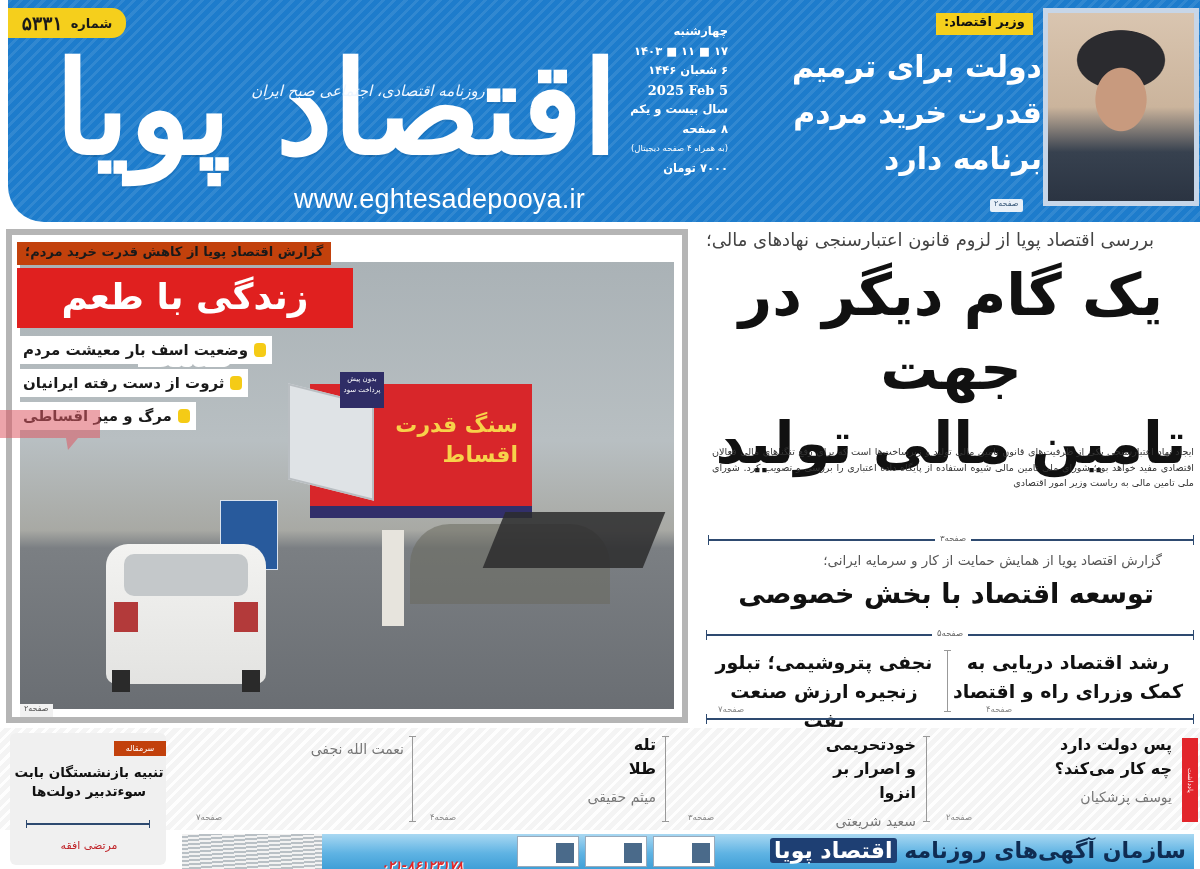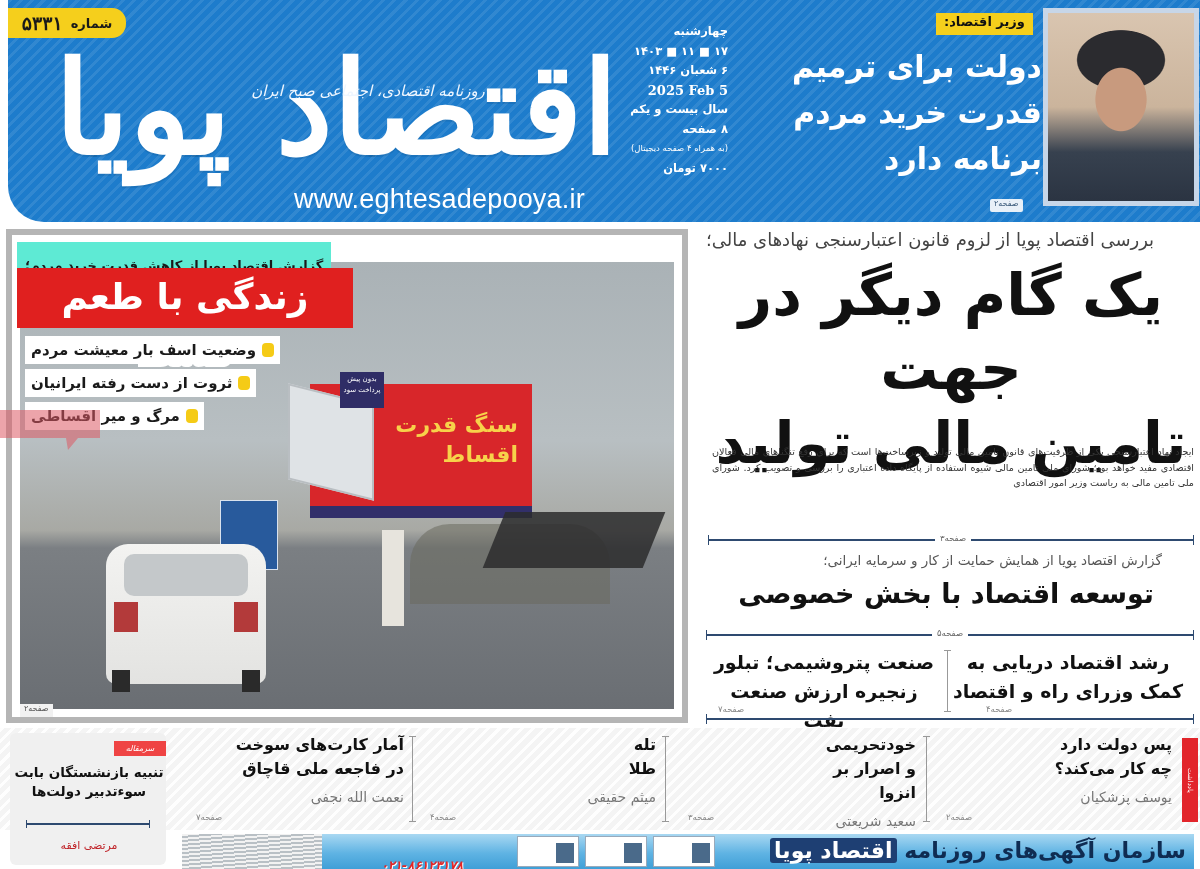--- a/index.html
+++ b/index.html
@@ -108,32 +108,32 @@
   .car .win { position: absolute; left: 18px; top: 10px; width: 124px; height: 42px; background: #c4c8ca; border-radius: 10px; }
   .car .tl { position: absolute; top: 58px; width: 24px; height: 30px; background: #b33a3a; }
   .car .tl.l { left: 8px; } .car .tl.r { right: 8px; }
   .car .wheel { position: absolute; bottom: -8px; width: 18px; height: 22px; background: #2a2a2a; }
   .car .wheel.l { left: 6px; } .car .wheel.r { right: 6px; }
   .excavator { position: absolute; right: 20px; top: 250px; width: 160px; height: 56px; background: #2b2c2d; transform: skewX(-22deg); opacity: 0.85; }
   .treeline { position: absolute; left: 390px; top: 262px; width: 200px; height: 80px; background: #6a6a5e; opacity: 0.55; border-radius: 40px 40px 0 0; }
 
   .feat-kicker {
     position: absolute; left: 17px; top: 242px; height: 23px;
-    background: #5eead4; color: #1a1a1a; font-size: 13px; font-weight: bold; padding: 16px 8px; direction: rtl; z-index: 2;
+    background: #c2410c; color: #1a1a1a; font-size: 13px; font-weight: bold; padding: 2px 8px; direction: rtl; z-index: 2;
   }
   .feat-headline {
     position: absolute; left: 17px; top: 268px; width: 336px; height: 60px;
     background: #e0201f; color: #ffffff; font-size: 36px; font-weight: bold;
     direction: rtl; text-align: center; line-height: 58px; z-index: 2;
   }
   .feat-bullets { position: absolute; left: 17px; top: 336px; z-index: 2; }
   .feat-bullet {
     display: flex; direction: rtl; align-items: center; gap: 6px;
     background: #ffffff; height: 28px; margin-bottom: 5px; padding: 0 6px;
-    font-size: 15px; font-weight: bold; color: #1a1a1a; width: max-content; margin-left: 8px;
+    font-size: 15px; font-weight: bold; color: #1a1a1a; width: max-content;
   }
   .feat-bullet .dot { width: 12px; height: 14px; background: #f5cb16; border-radius: 4px; }
   .side-flag {
     position: absolute; left: 0; top: 410px; width: 100px; height: 40px;
     background: rgba(220,90,100,0.55); z-index: 3;
     clip-path: polygon(0 0, 100% 0, 100% 70%, 78% 70%, 68% 100%, 66% 70%, 0 70%);
   }
   .photo-page {
     position: absolute; left: 20px; top: 704px; height: 13px; background: #f1f1f1; color: #555;
     font-size: 8px; padding: 0 4px; direction: rtl; z-index: 2;
@@ -192,21 +192,21 @@
     position: absolute; left: 0; top: 728px; width: 1200px; height: 102px;
     background-color: #f4f4f4;
     background-image: repeating-linear-gradient(135deg, rgba(255,255,255,0.9) 0 3px, rgba(0,0,0,0) 3px 8px);
   }
   .editorial-box {
     position: absolute; left: 10px; top: 733px; width: 156px; height: 132px;
     background: #f0f0f0; border-radius: 6px;
   }
   .editorial-tag {
     position: absolute; right: 0; top: 8px; height: 15px; width: 52px;
-    background: #ef4444; color: #fff; font-size: 8px; text-align: center; line-height: 15px; direction: rtl; font-style: italic;
+    background: #c2410c; color: #fff; font-size: 8px; text-align: center; line-height: 15px; direction: rtl;
   }
   .editorial-title {
     position: absolute; left: 4px; top: 30px; width: 150px;
     direction: rtl; text-align: center; color: #111; font-size: 13.5px; font-weight: bold; line-height: 19px;
   }
   .editorial-rule { position: absolute; left: 16px; top: 90px; width: 124px; height: 2px; background: #2e4a70; }
   .editorial-rule::before, .editorial-rule::after { content: ""; position: absolute; top: -3px; width: 1px; height: 8px; background: #2e4a70; }
   .editorial-rule::before { left: 0; } .editorial-rule::after { right: 0; }
   .editorial-author {
     position: absolute; left: 4px; top: 106px; width: 150px;
@@ -341,21 +341,21 @@
 <div class="rule" style="left:706px; top:634px; width:488px;"></div>
 <div class="rule-label" style="left:932px; top:628px;">صفحه۵</div>
 
 <div class="sub-story" style="left:950px; top:648px; width:236px; text-align:center;">
   <div>رشد اقتصاد دریایی به</div>
   <div>کمک وزرای راه و اقتصاد</div>
 </div>
 <div class="sub-page" style="left:986px; top:704px;">صفحه۴</div>
 <div class="vdivider" style="left:947px; top:650px; height:62px;"></div>
 <div class="sub-story" style="left:708px; top:648px; width:232px; text-align:center;">
-  <div>صنعت پتروشیمی؛ تبلور</div>
+  <div>نجفی پتروشیمی؛ تبلور</div>
   <div>زنجیره ارزش صنعت نفت</div>
 </div>
 <div class="sub-page" style="left:718px; top:704px;">صفحه۷</div>
 <div class="rule" style="left:706px; top:718px; width:488px;"></div>
 
 <div class="bottom-band"></div>
 
 <div class="editorial-box">
   <div class="editorial-tag">سرمقاله</div>
   <div class="editorial-title">
@@ -392,24 +392,20 @@
   <div class="t">
     <div>تله</div>
     <div>طلا</div>
   </div>
   <div class="a">میثم حقیقی</div>
 </div>
 <div class="col-page" style="left:430px;">صفحه۴</div>
 <div class="vdivider" style="left:412px; top:736px; height:86px;"></div>
 
 <div class="col-item" style="left:222px; width:182px;">
-  <div class="t">
-    <div>آمار کارت‌های سوخت</div>
-    <div>در فاجعه ملی قاچاق</div>
-  </div>
   <div class="a">نعمت الله نجفی</div>
 </div>
 <div class="col-page" style="left:196px;">صفحه۷</div>
 
 <div class="ad-banner">
   <div class="ad-papers"></div>
   <div class="ad-phones">
     <div>۰۲۱-۸۶۱۲۳۱۷۸</div>
     <div>۰۹۳۳۴۴۵۳۸۱۷</div>
   </div>

